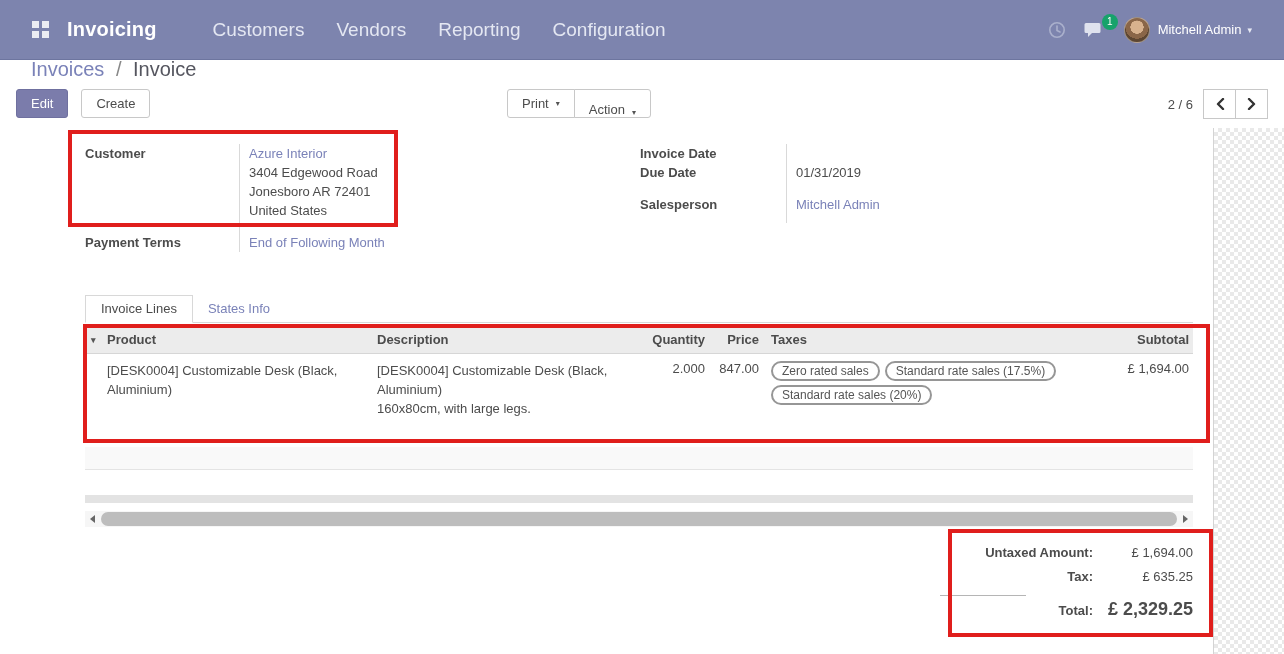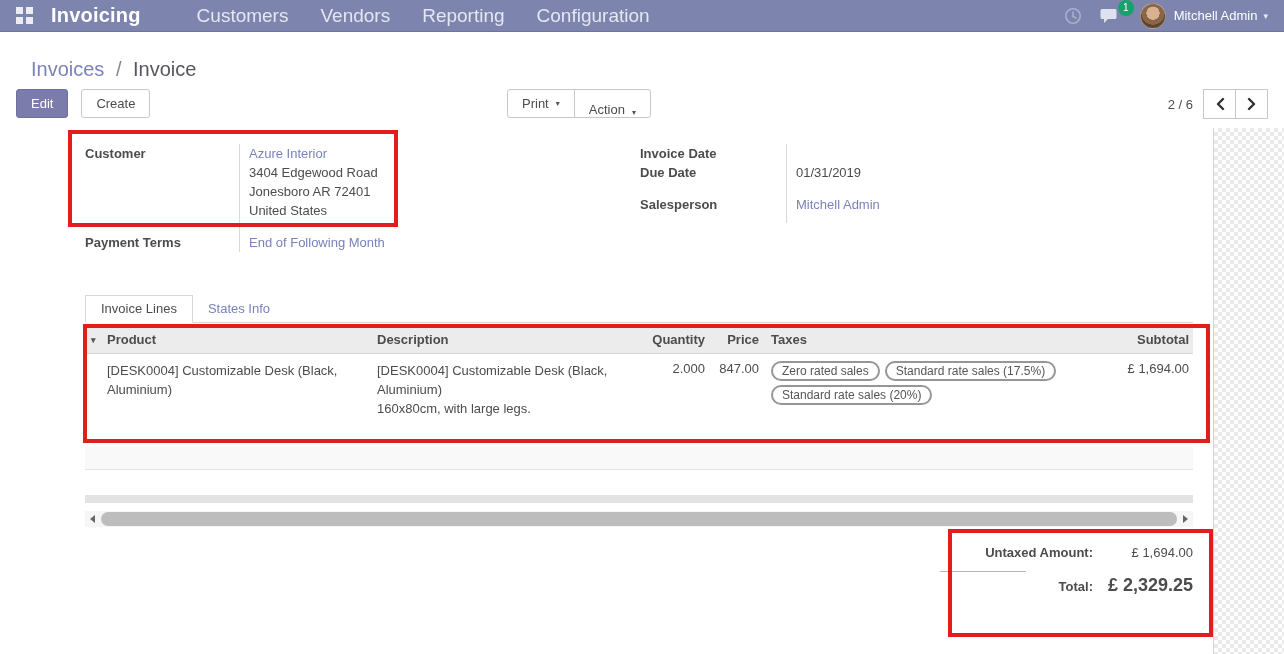--- a/index.html
+++ b/index.html
@@ -1,23 +1,23 @@
 <!DOCTYPE html>
 <html><head>
 <meta charset="utf-8">
 <style>
   * { margin:0; padding:0; box-sizing:border-box; }
   html,body { width:1284px; height:654px; overflow:hidden; }
   body { font-family:"Liberation Sans", sans-serif; font-size:13px; color:#4c4c4c; background:#fff; }
   .page { position:relative; width:1284px; height:654px; background:#fff; overflow:hidden; }
 
   
-  .topnav { position:absolute; left:0; top:0; width:1284px; height:32px;
+  .topnav { position:absolute; left:0; top:0; width:1284px; height:60px;
             background:#7d84ae; border-bottom:1px solid #6d759f;
-            display:flex; align-items:center; padding:0 16px; color:#fff; }
+            display:flex; align-items:center; padding:0 32px; color:#fff; }
   .apps-icon { width:17px; height:17px; display:grid; grid-template-columns:7px 7px; grid-template-rows:7px 7px; gap:3px; cursor:pointer; }
   .apps-icon span { background:rgba(255,255,255,.85); }
   .brand { font-size:20px; font-weight:600; color:#fff; margin-left:18px; letter-spacing:.2px; cursor:pointer; }
   .nav-menu { display:flex; margin-left:56px; gap:32px; }
   .nav-item { color:#e4e7f2; font-size:19px; cursor:pointer; }
   .nav-right { margin-left:auto; display:flex; align-items:center; gap:18px; }
   .icon-btn { position:relative; display:flex; align-items:center; cursor:pointer; }
   .badge { position:absolute; top:-7px; right:-12px; background:#17a26b; color:#fff;
            font-size:10px; min-width:16px; height:16px; border-radius:8px;
            display:flex; align-items:center; justify-content:center; padding:0 4px; }
@@ -290,20 +290,24 @@
     <div class="hs-arrow right">
         <div class="tri-r"></div>
       </div>
   </div>
 
   <div class="totals">
     <div class="trow">
       <div class="tlabel">Untaxed Amount:</div>
       <div class="tvalue">£ 1,694.00</div>
     </div>
+    <div class="trow">
+      <div class="tlabel">Tax:</div>
+      <div class="tvalue">£ 635.25</div>
+    </div>
     <div class="tdivider"></div>
     <div class="trow total">
       <div class="tlabel">Total:</div>
       <div class="tvalue">£ 2,329.25</div>
     </div>
   </div>
 
   <div class="annot annot-customer"></div>
   <div class="annot annot-lines"></div>
   <div class="annot annot-totals"></div>

